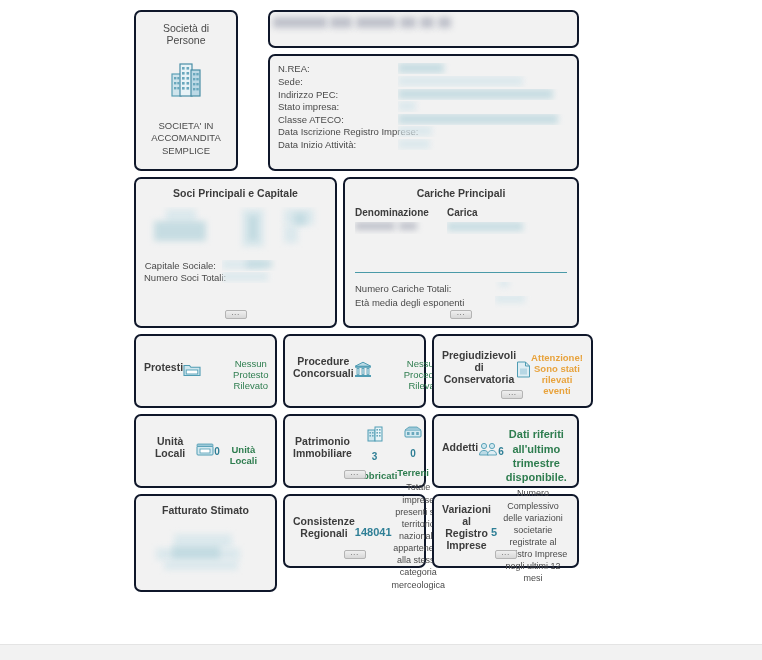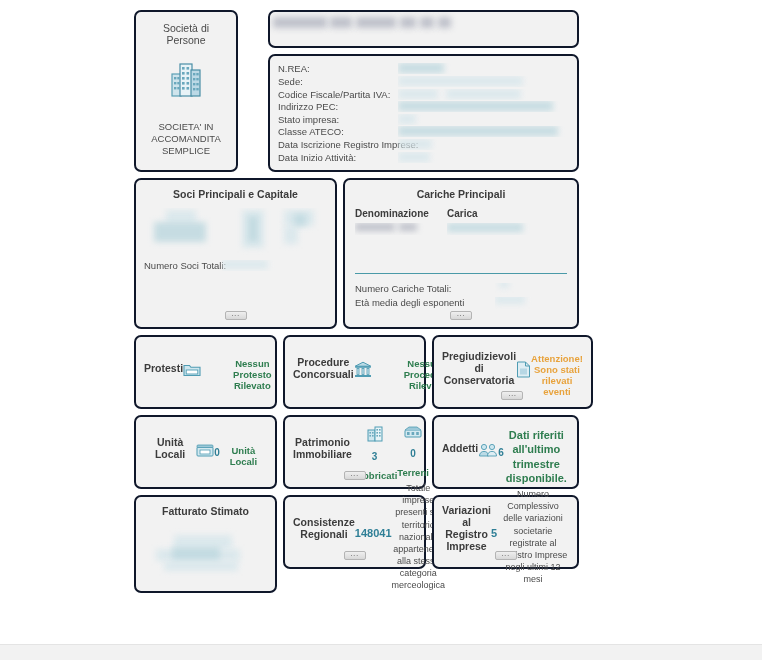--- a/index.html
+++ b/index.html
@@ -171,21 +171,21 @@
     position: relative;
     display: flex;
     align-items: center;
   }
   .c-a { width: 143px; }
   .c-b { width: 143px; }
   .c-c { flex: 1; }
   .stat-icon { margin: 4px 0 6px 0; }
   .stat-msg-green {
     color: #2e7d4f;
-    font-weight: bold;
+    font-weight: normal;
     font-size: 9.5px;
     text-align: center;
     margin-top: 6px;
     padding-left: 32px;
   }
   .stat-msg-orange {
     color: #e8a33d;
     font-weight: bold;
     font-size: 9.5px;
     text-align: center;
@@ -294,27 +294,20 @@
               <span class="blob" style="left:0px;top:0px;width:46px;height:10px;"></span>
             </span>
           </div>
           <div class="detail-line">
             <span class="detail-label">Sede:</span>
             <span class="detail-val blobbox">
               <span class="blob light" style="left:0px;top:0px;width:125px;height:10px;"></span>
             </span>
           </div>
           <div class="detail-line">
-            <span class="detail-label">Codice Fiscale/Partita IVA:</span>
-            <span class="detail-val blobbox">
-              <span class="blob light" style="left:0px;top:0px;width:40px;height:10px;"></span>
-              <span class="blob light" style="left:48px;top:0px;width:75px;height:10px;"></span>
-            </span>
-          </div>
-          <div class="detail-line">
             <span class="detail-label">Indirizzo PEC:</span>
             <span class="detail-val blobbox">
               <span class="blob" style="left:0px;top:0px;width:155px;height:10px;"></span>
             </span>
           </div>
           <div class="detail-line">
             <span class="detail-label">Stato impresa:</span>
             <span class="detail-val blobbox">
               <span class="blob light" style="left:0px;top:0px;width:18px;height:10px;"></span>
             </span>
@@ -346,20 +339,27 @@
       <div class="card soci-card">
         <div class="sec-title">Soci Principali e Capitale</div>
         <div class="soci-blobs blobbox">
           <div class="blob light" style="left:22px;top:2px;width:30px;height:14px;"></div>
           <div class="blob" style="left:10px;top:14px;width:52px;height:20px;"></div>
           <div class="blob light" style="left:98px;top:2px;width:22px;height:38px;"></div>
           <div class="blob" style="left:104px;top:8px;width:10px;height:26px;"></div>
           <div class="blob light" style="left:140px;top:2px;width:30px;height:16px;"></div>
           <div class="blob light" style="left:140px;top:18px;width:14px;height:18px;"></div>
           <div class="blob" style="left:150px;top:6px;width:12px;height:12px;"></div>
+        </div>
+        <div class="kv">
+          <span class="k">Capitale Sociale:</span>
+          <span class="v blobbox">
+            <span class="blob light" style="left:0px;top:0px;width:42px;height:9px;"></span>
+            <span class="blob" style="left:24px;top:0px;width:26px;height:8px;"></span>
+          </span>
         </div>
         <div class="kv">
           <span class="k">Numero Soci Totali:</span>
           <span class="v blobbox">
             <span class="blob light" style="left:0px;top:0px;width:46px;height:9px;"></span>
           </span>
         </div>
         <div class="dots-abs">
           <div class="dots-btn">···</div>
         </div>

